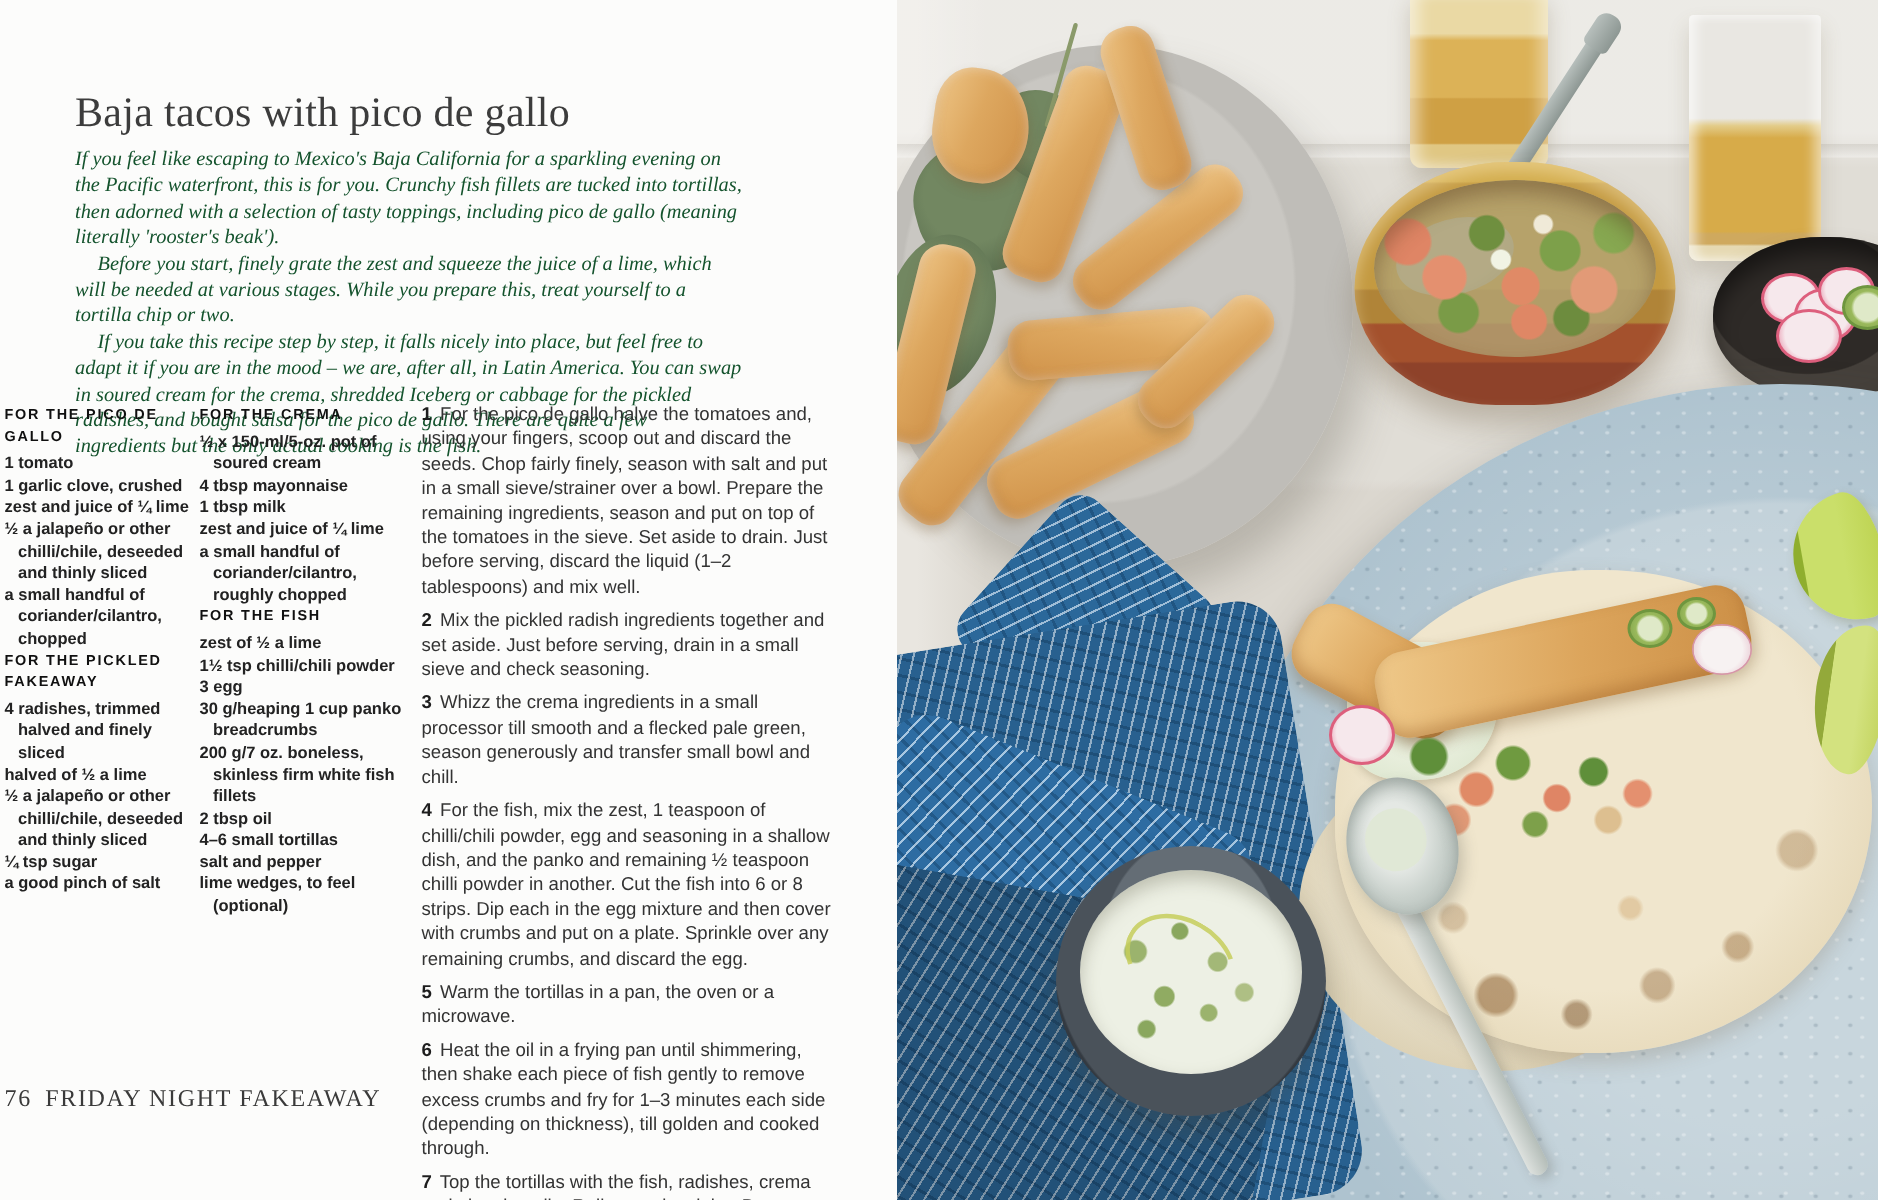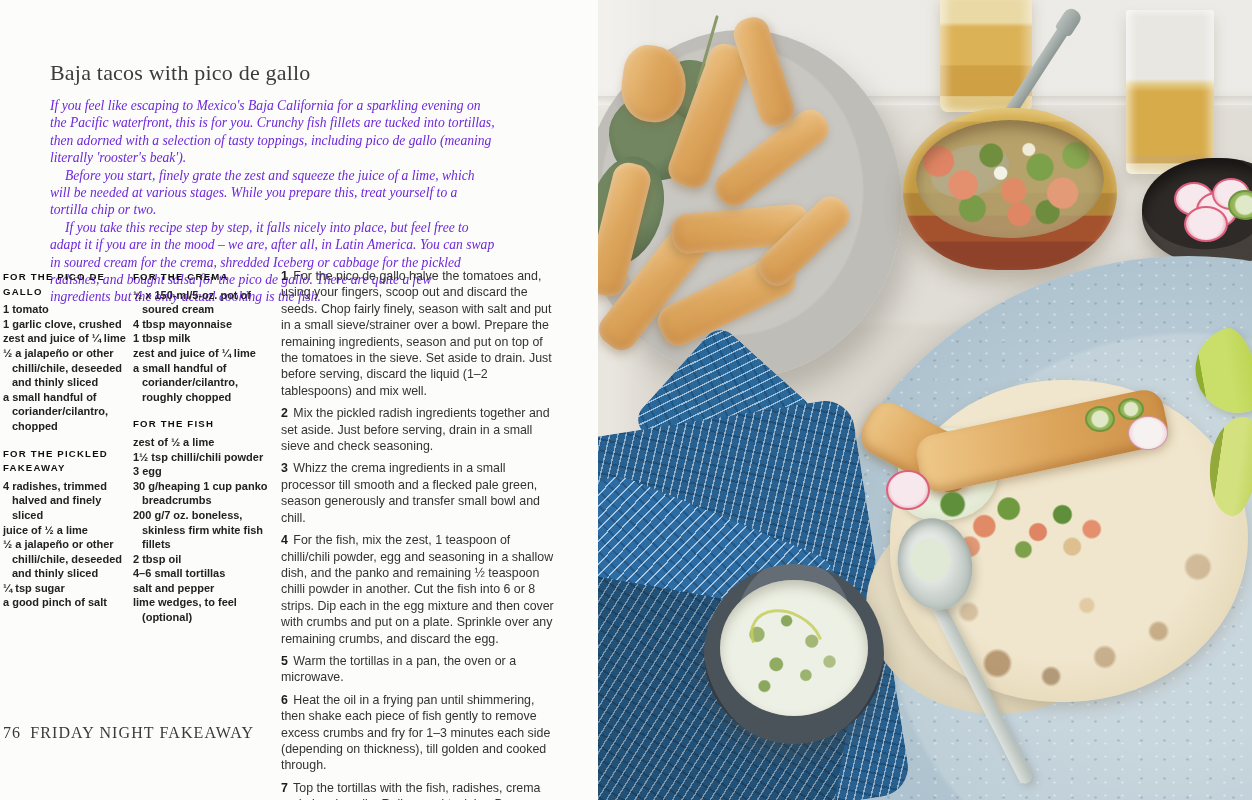--- a/index.html
+++ b/index.html
@@ -1,30 +1,30 @@
 <!DOCTYPE html>
 <html><head>
 <meta charset="utf-8">
 <style>
   html,body{margin:0;padding:0;width:1252px;height:800px;overflow:hidden;background:#fbfbf9;}
   .spread{position:relative;width:1252px;height:800px;background:#fbfbf9;font-family:"Liberation Sans",sans-serif;}
 
   
   .recipe-page{position:absolute;left:0;top:0;width:598px;height:800px;background:#fcfcfb;}
   .title{position:absolute;left:50px;top:60px;margin:0;font-family:"Liberation Serif",serif;
-         font-weight:400;font-size:22px;letter-spacing:.2px;color:#3c3c3c;}
+         font-weight:400;font-size:28px;letter-spacing:.2px;color:#3c3c3c;}
   .intro{position:absolute;left:50px;top:97px;width:445px;font-family:"Liberation Serif",serif;
-         font-style:italic;font-size:13.6px;line-height:17.4px;color:#6d28d9;}
+         font-style:italic;font-size:13.6px;line-height:17.4px;color:#14532d;}
   .intro p{margin:0;}
   .intro p + p{text-indent:15px;}
 
   .ing-col{position:absolute;top:270px;color:#222;font-size:11px;line-height:14.6px;font-weight:bold;}
   .col1{left:3px;width:126px;}
   .col2{left:133px;width:142px;}
-  .ing-group + .ing-group{margin-top:13px;}
+  .ing-group + .ing-group{}
   .ing-h{margin:0 0 3px;font-size:9.6px;letter-spacing:1.2px;color:#101010;font-weight:bold;}
   .ing-col ul{list-style:none;margin:0;padding:0;}
   .ing-col li{padding-left:9px;text-indent:-9px;}
 
   .method{position:absolute;left:281px;top:268px;width:278px;font-size:12.4px;line-height:16.4px;color:#333;}
   .method p{margin:0 0 6px;}
   .method b{color:#1d1d1d;margin-right:2px;}
 
   .footer{position:absolute;left:3px;top:724px;font-family:"Liberation Serif",serif;
           font-size:16px;letter-spacing:1.1px;color:#3a3a3a;}
@@ -236,21 +236,21 @@
             <li>1 garlic clove, crushed</li>
             <li>zest and juice of ¼ lime</li>
             <li>½ a jalapeño or other chilli/chile, deseeded and thinly sliced</li>
             <li>a small handful of coriander/cilantro, chopped</li>
           </ul>
         </div>
         <div class="ing-group">
           <h4 class="ing-h">FOR THE PICKLED FAKEAWAY</h4>
           <ul>
             <li>4 radishes, trimmed halved and finely sliced</li>
-            <li>juice of ½ a lime</li>
+            <li>halved of ½ a lime</li>
             <li>½ a jalapeño or other chilli/chile, deseeded and thinly sliced</li>
             <li>¼ tsp sugar</li>
             <li>a good pinch of salt</li>
           </ul>
         </div>
       </div>
     <div class="ing-col col2" id="ing-col-2">
         <div class="ing-group">
           <h4 class="ing-h">FOR THE CREMA</h4>
           <ul>

